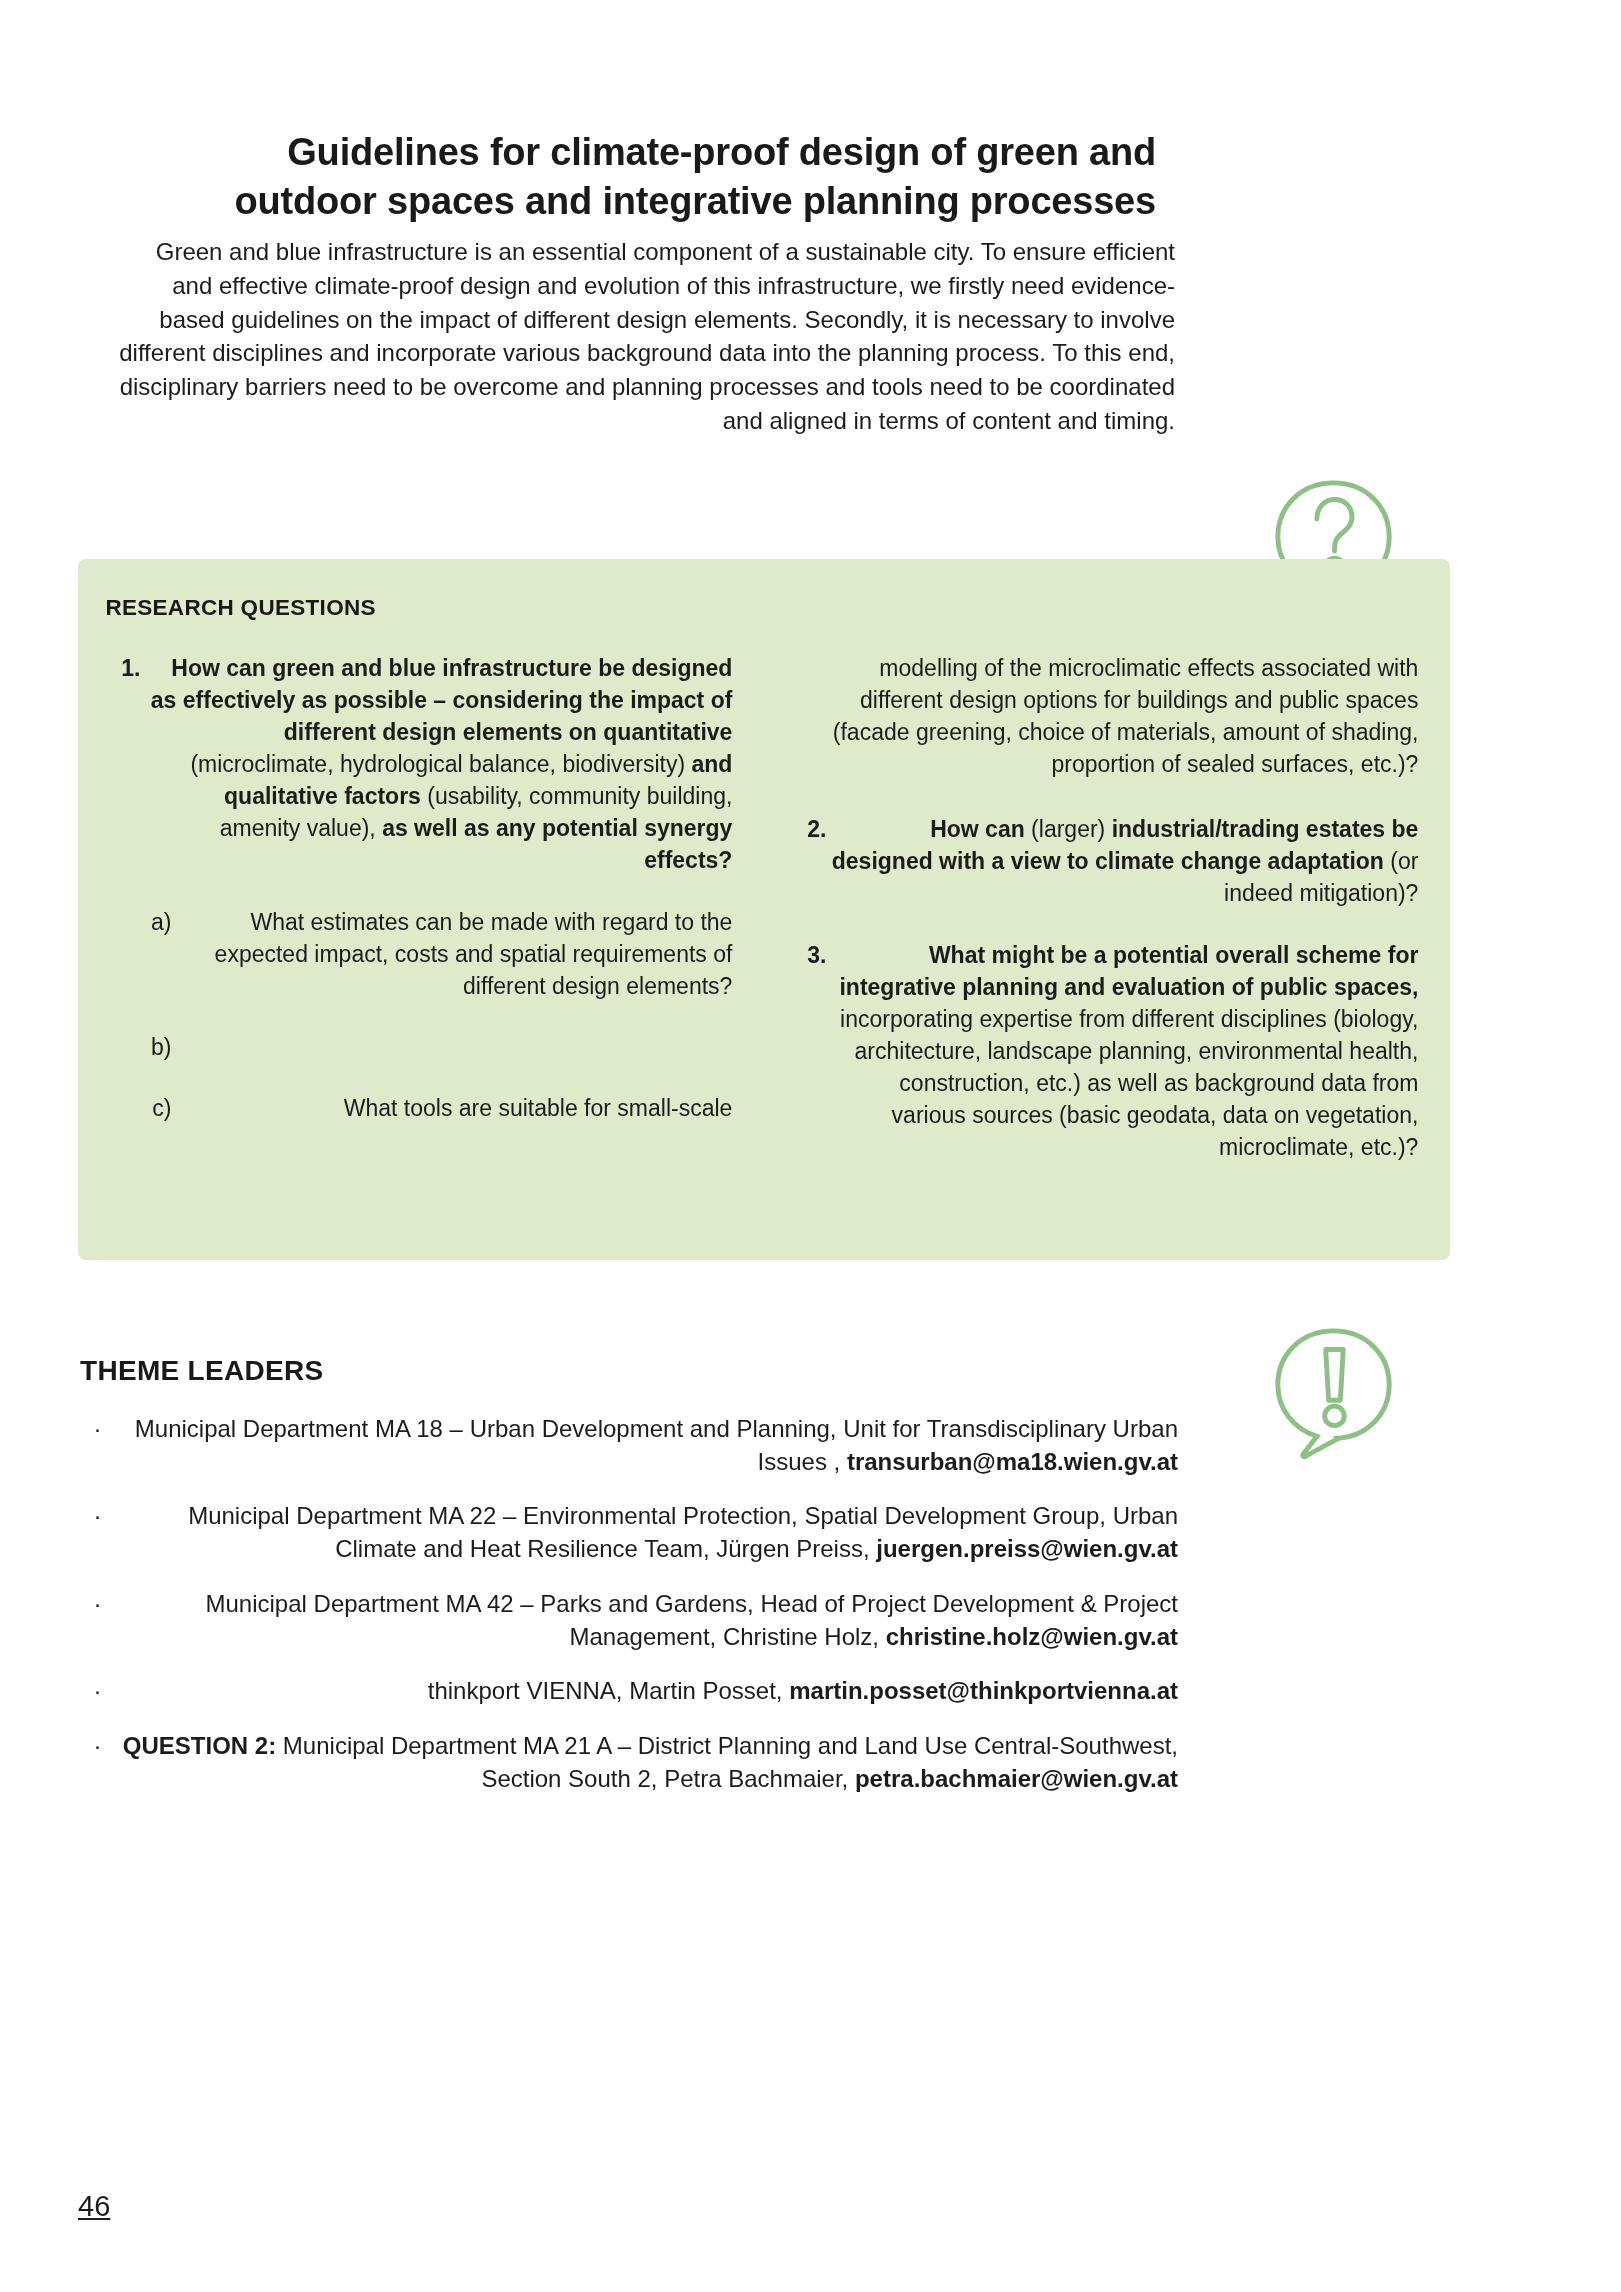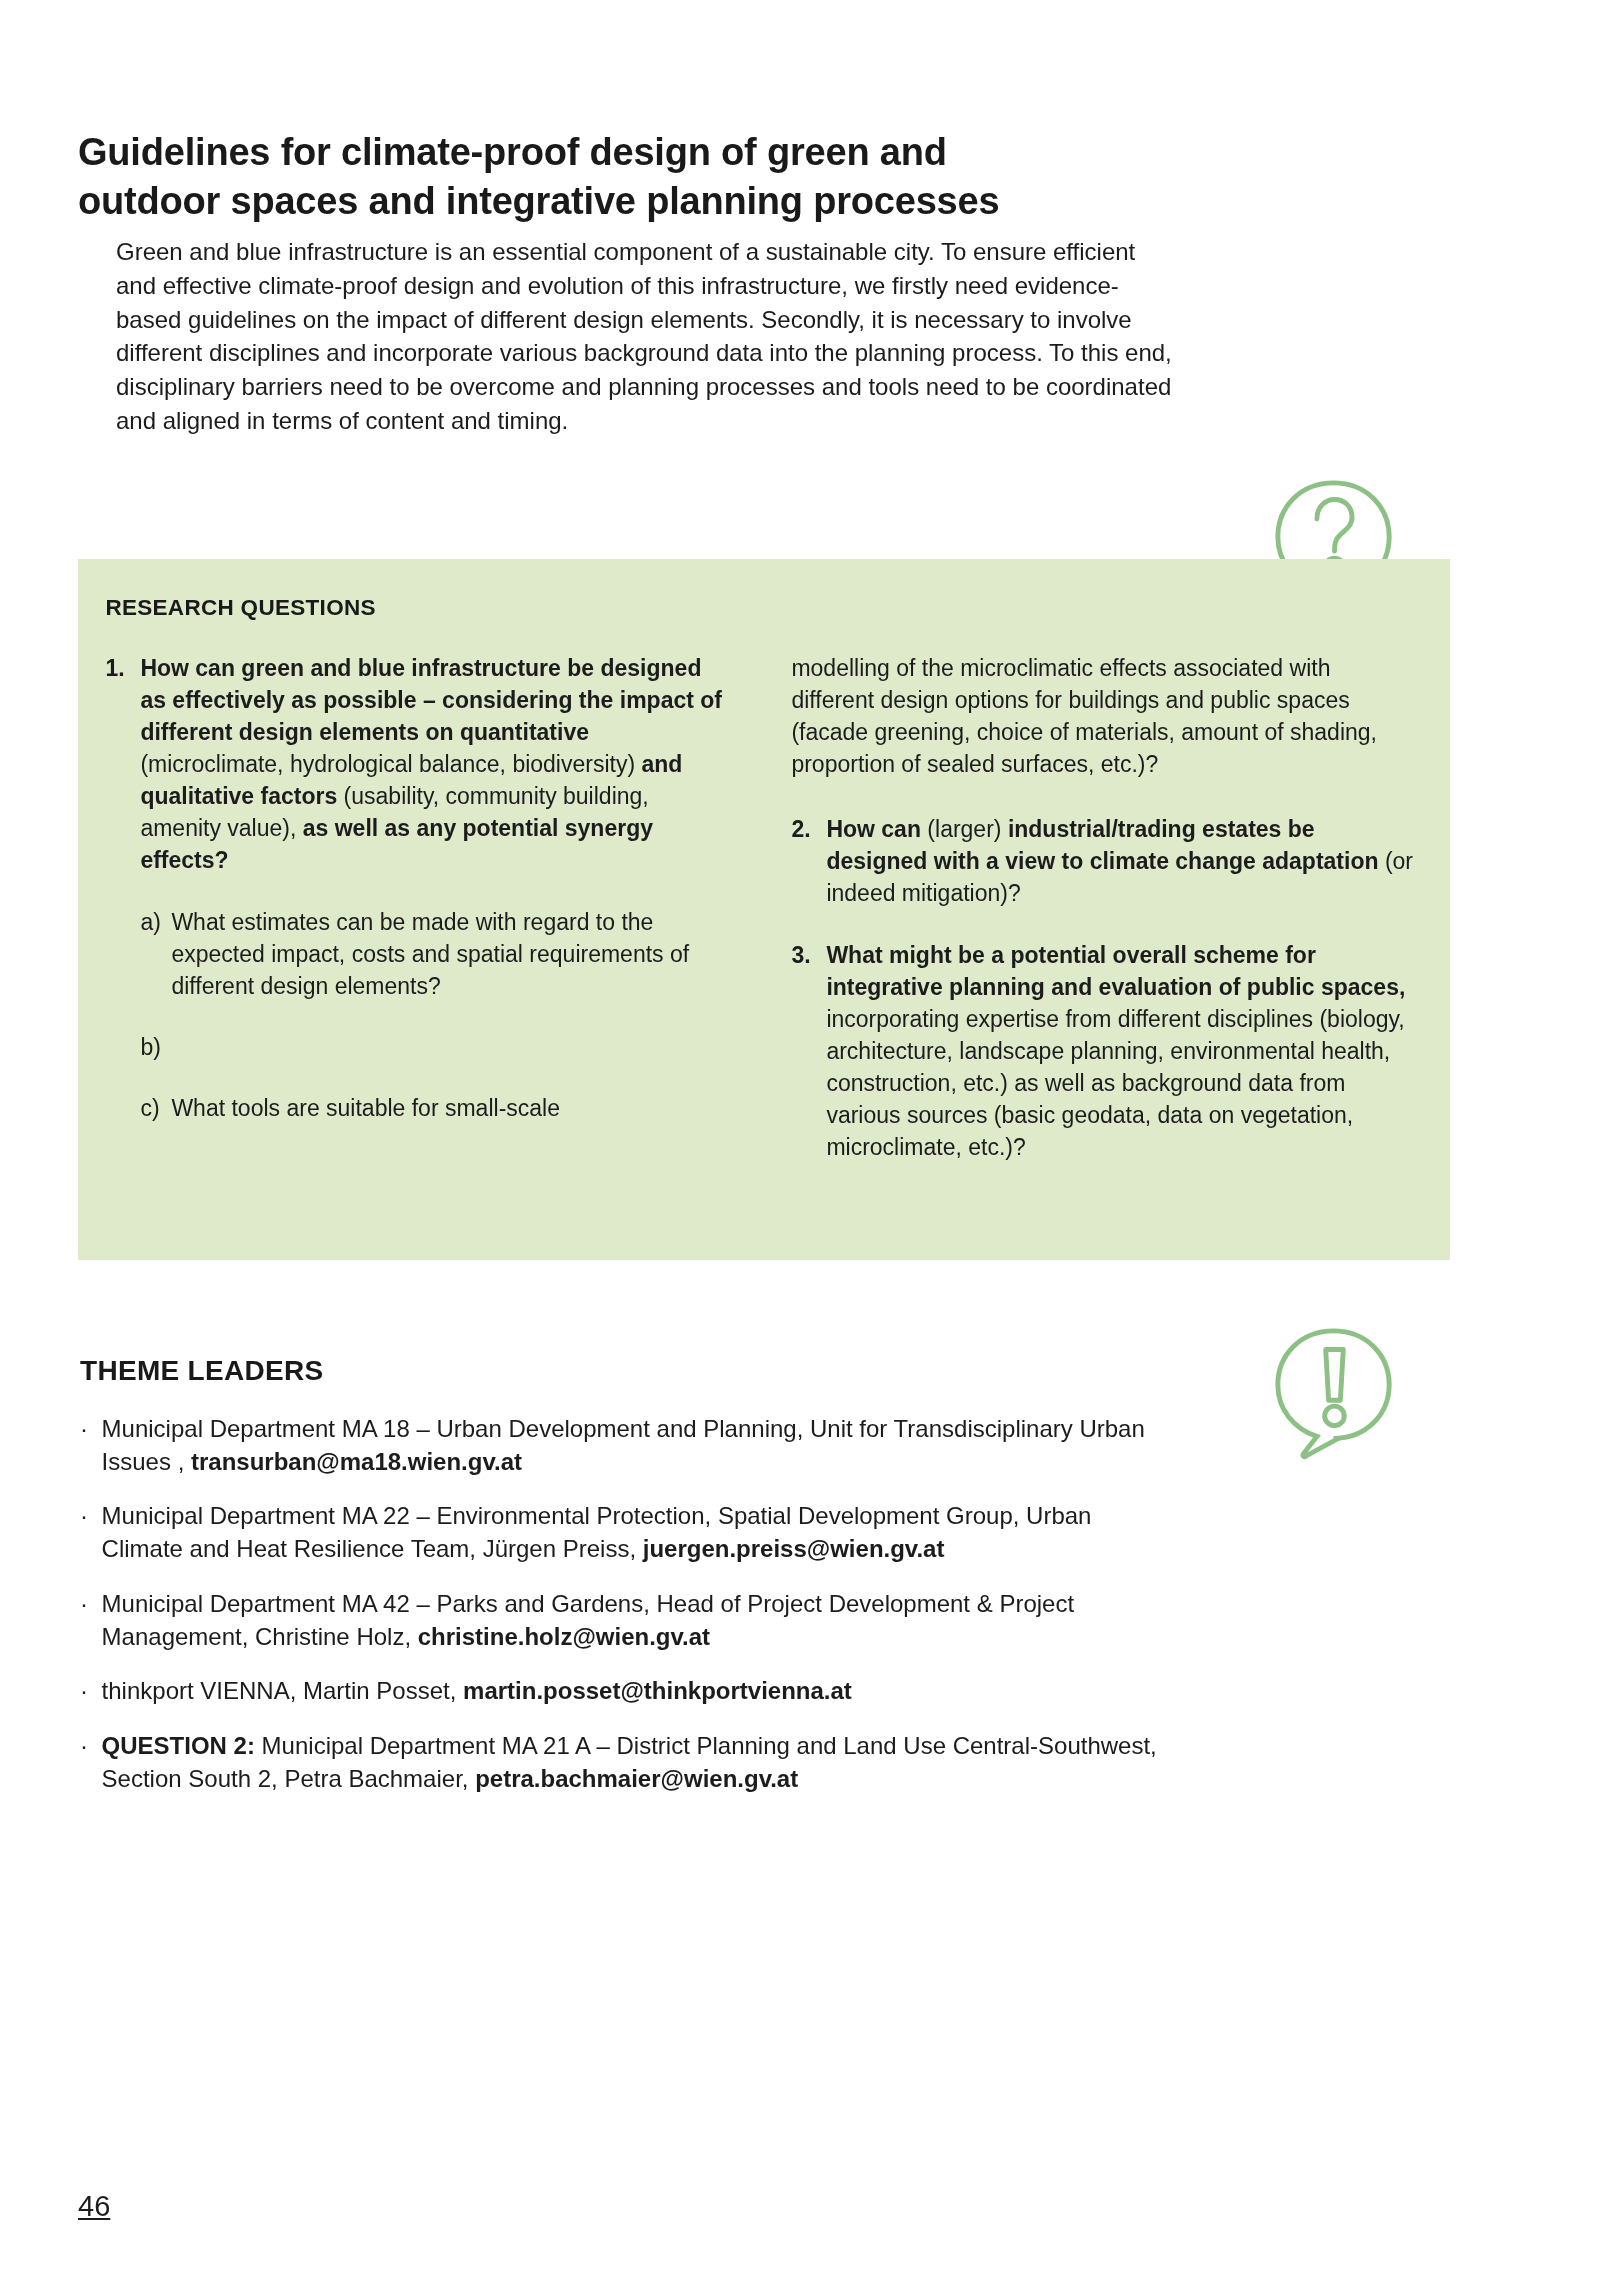--- a/index.html
+++ b/index.html
@@ -13,20 +13,21 @@
     font-family: "Liberation Sans", sans-serif;
     color: #1c1c1c;
     position: relative;
     overflow: hidden;
   }
 
   .page {
     position: absolute;
     inset: 0;
     padding: 16px;
+    text-align: right;
   }
 
   
   .title {
     position: absolute;
     left: 78px;
     top: 103px;
     width: 1078px;
     font-size: 38px;
     line-height: 1.28;
@@ -49,20 +50,21 @@
   .intro p { margin: 0; }
 
   
   .research-box {
     position: absolute;
     left: 78px;
     top: 559px;
     width: 1372px;
     height: 701px;
     background: #dfeacb;
+    border-radius: 8px;
   }
   .research-heading {
     position: absolute;
     left: 27.4px;
     top: 36px;
     font-size: 22.5px;
     font-weight: bold;
     letter-spacing: 0.3px;
     color: #1a1a1a;
   }

